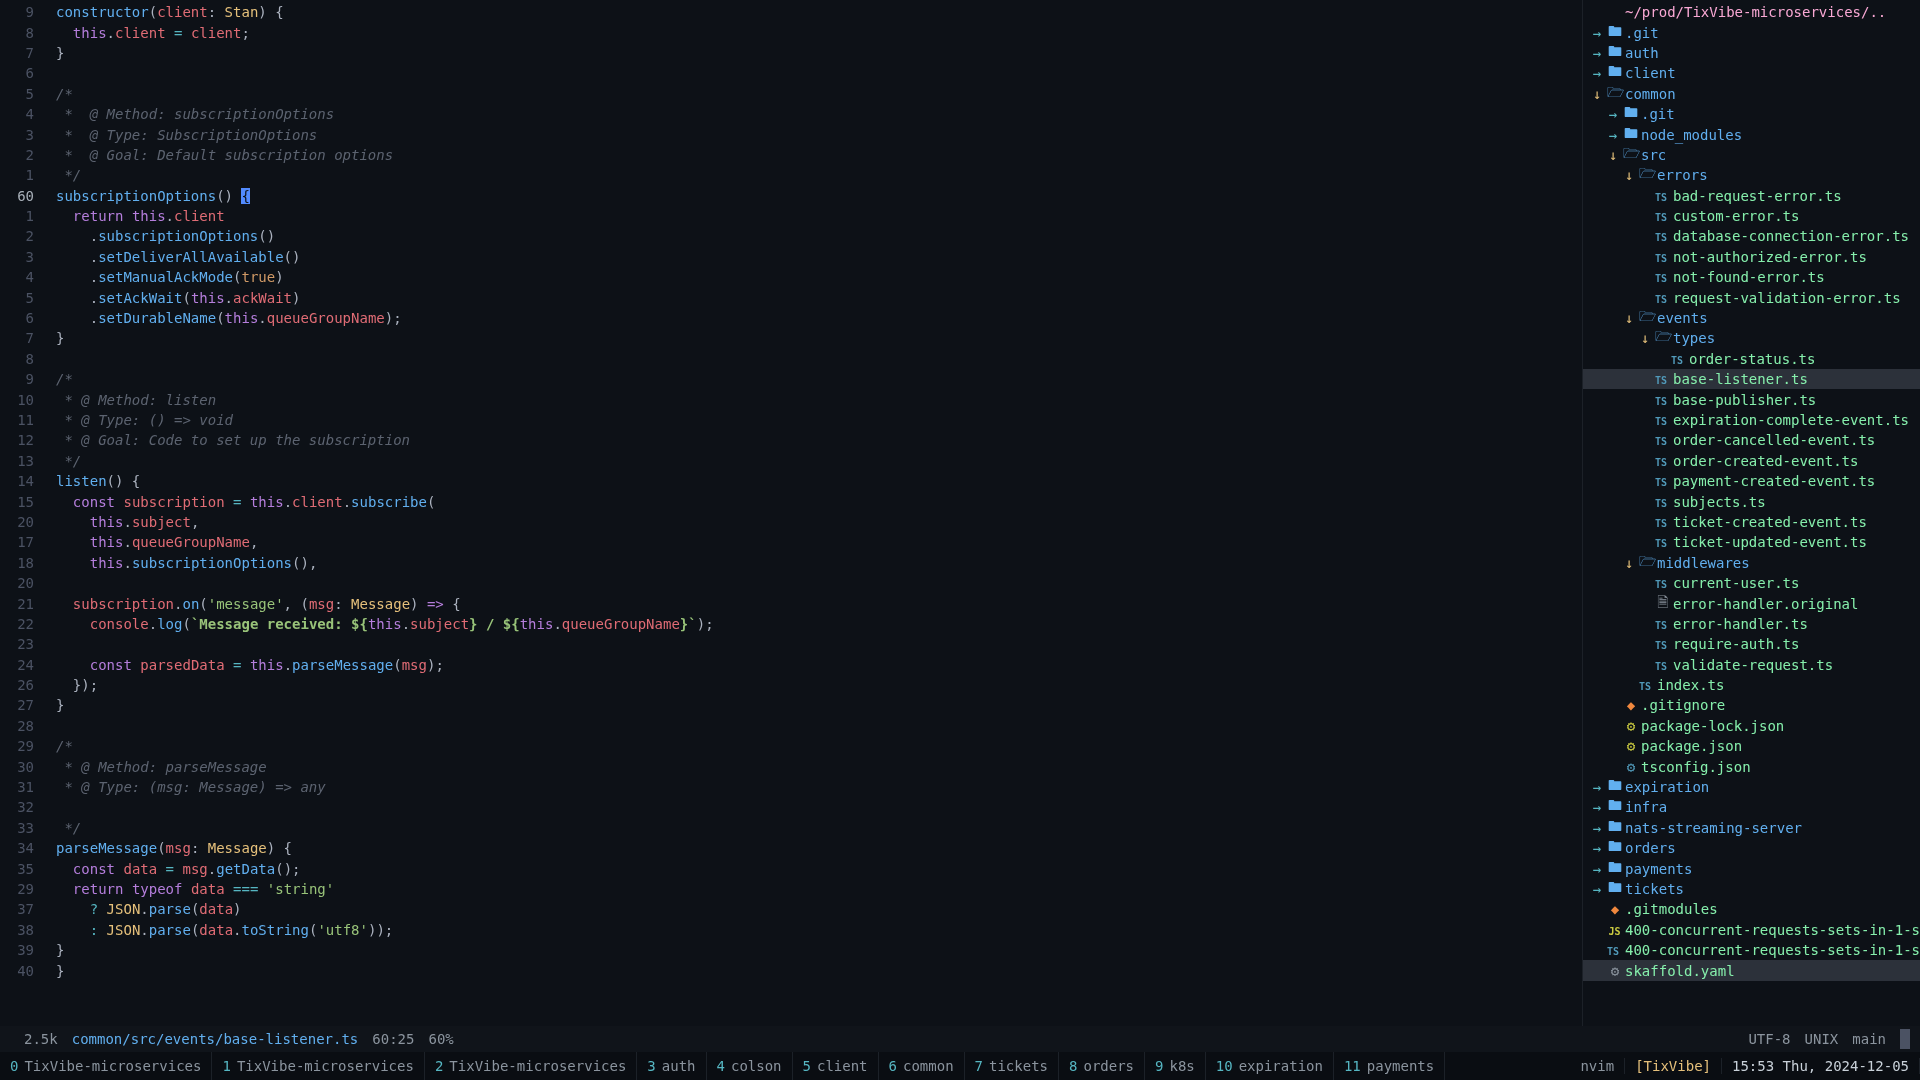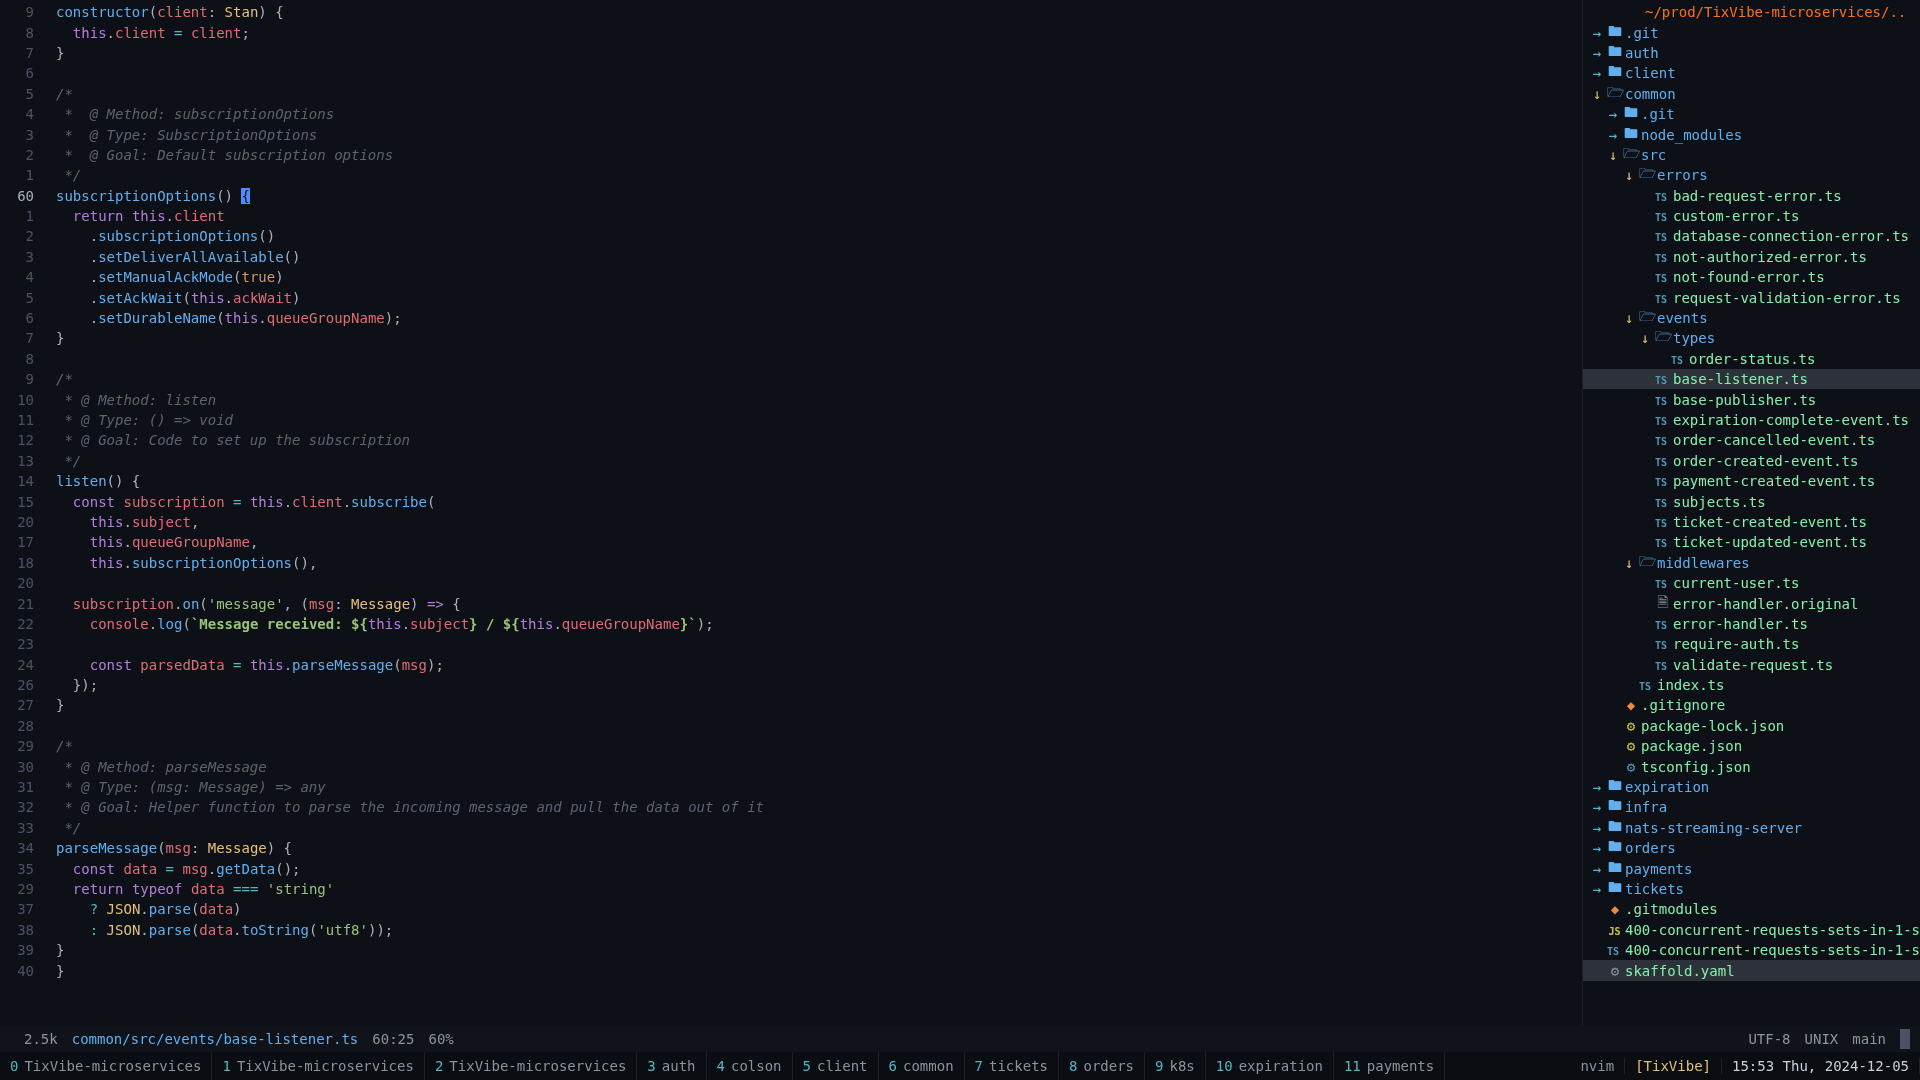--- a/index.html
+++ b/index.html
@@ -34,21 +34,21 @@
 .file-name { color: #86efac; }
 .selected-file { background: #2c313a; }
 .ts-badge { color: #519aba; font-size: 10px; font-weight: bold; margin-right: 4px; }
 .js-badge { color: #cbcb41; font-size: 10px; font-weight: bold; margin-right: 1px; }
 .status-bar { height: 26px; background: #10141a; display: flex; align-items: center; padding: 0 10px; color: #8b949e; }
 .status-left { display: flex; align-items: center; gap: 14px; }
 .status-right { margin-left: auto; display: flex; align-items: center; gap: 14px; }
 .bufline { height: 28px; background: #0a0d12; display: flex; align-items: center; color: #8b949e; }
 .buf-tab { padding: 0 10px; border-right: 1px solid #1c2128; height: 100%; display: flex; align-items: center; gap: 6px; }
 .buf-right { margin-left: auto; display: flex; align-items: center; }
-.tree-root { color: #f97316; margin-left: 20px; }
+.tree-root { color: #f9a8d4; }
 .diamond { color: #f0883e; }
 .indent-pad { display: inline-block; }
 .scroll-thumb { background: #4b5263; width: 10px; height: 20px; }
 </style>
 </head>
 <body>
 
 <div class="editor-wrap">
   <div class="code-pane" id="code-pane">
       <div class="code-line"><div class="gutter">9</div><div class="fold"></div><div class="code"><span class="fn">constructor</span><span class="paren">(</span><span class="var">client</span><span class="paren">: </span><span class="type">Stan</span><span class="paren">) {</span></div></div>
@@ -83,21 +83,21 @@
       <div class="code-line"><div class="gutter">21</div><div class="fold"></div><div class="code">  <span class="var">subscription</span><span class="paren">.</span><span class="fn">on</span><span class="paren">(</span><span class="str">'message'</span><span class="paren">, (</span><span class="var">msg</span><span class="paren">: </span><span class="type">Message</span><span class="paren">) </span><span class="kw">=&gt;</span><span class="paren"> {</span></div></div>
       <div class="code-line"><div class="gutter">22</div><div class="fold"></div><div class="code">    <span class="var">console</span><span class="paren">.</span><span class="fn">log</span><span class="paren">(</span><span class="tstr">`Message received: ${</span><span class="kw">this</span><span class="paren">.</span><span class="prop">subject</span><span class="tstr">} / ${</span><span class="kw">this</span><span class="paren">.</span><span class="prop">queueGroupName</span><span class="tstr">}`</span><span class="paren">);</span></div></div>
       <div class="code-line"><div class="gutter">23</div><div class="fold"></div><div class="code"></div></div>
       <div class="code-line"><div class="gutter">24</div><div class="fold"></div><div class="code">    <span class="kw">const</span> <span class="var">parsedData</span> <span class="op">=</span> <span class="kw">this</span><span class="paren">.</span><span class="fn">parseMessage</span><span class="paren">(</span><span class="var">msg</span><span class="paren">);</span></div></div>
       <div class="code-line"><div class="gutter">26</div><div class="fold"></div><div class="code">  <span class="paren">});</span></div></div>
       <div class="code-line"><div class="gutter">27</div><div class="fold"></div><div class="code"><span class="paren">}</span></div></div>
       <div class="code-line"><div class="gutter">28</div><div class="fold"></div><div class="code"></div></div>
       <div class="code-line"><div class="gutter">29</div><div class="fold"></div><div class="code"><span class="cmt">/*</span></div></div>
       <div class="code-line"><div class="gutter">30</div><div class="fold"></div><div class="code"><span class="cmt"> * @ Method: parseMessage</span></div></div>
       <div class="code-line"><div class="gutter">31</div><div class="fold"></div><div class="code"><span class="cmt"> * @ Type: (msg: Message) =&gt; any</span></div></div>
-      <div class="code-line"><div class="gutter">32</div><div class="fold"></div><div class="code"><span class="cmt"> * @ Goal: Helper function to parse the incoming message and pull the data out of it</span></div></div>
+      <div class="code-line"><div class="gutter">32</div><div class="fold"></div></div>
       <div class="code-line"><div class="gutter">33</div><div class="fold"></div><div class="code"><span class="cmt"> */</span></div></div>
       <div class="code-line"><div class="gutter">34</div><div class="fold"></div><div class="code"><span class="fn">parseMessage</span><span class="paren">(</span><span class="var">msg</span><span class="paren">: </span><span class="type">Message</span><span class="paren">) {</span></div></div>
       <div class="code-line"><div class="gutter">35</div><div class="fold"></div><div class="code">  <span class="kw">const</span> <span class="var">data</span> <span class="op">=</span> <span class="var">msg</span><span class="paren">.</span><span class="fn">getData</span><span class="paren">();</span></div></div>
       <div class="code-line"><div class="gutter">29</div><div class="fold"></div><div class="code">  <span class="kw">return</span> <span class="kw">typeof</span> <span class="var">data</span> <span class="op">===</span> <span class="str">'string'</span></div></div>
       <div class="code-line"><div class="gutter">37</div><div class="fold"></div><div class="code">    <span class="op">?</span> <span class="type">JSON</span><span class="paren">.</span><span class="fn">parse</span><span class="paren">(</span><span class="var">data</span><span class="paren">)</span></div></div>
       <div class="code-line"><div class="gutter">38</div><div class="fold"></div><div class="code">    <span class="op">:</span> <span class="type">JSON</span><span class="paren">.</span><span class="fn">parse</span><span class="paren">(</span><span class="var">data</span><span class="paren">.</span><span class="fn">toString</span><span class="paren">(</span><span class="str">'utf8'</span><span class="paren">));</span></div></div>
       <div class="code-line"><div class="gutter">39</div><div class="fold"></div><div class="code"><span class="paren">}</span></div></div>
       <div class="code-line"><div class="gutter">40</div><div class="fold"></div><div class="code"><span class="paren">}</span></div></div>
     </div>
   <div class="tree-pane" id="tree-pane">

